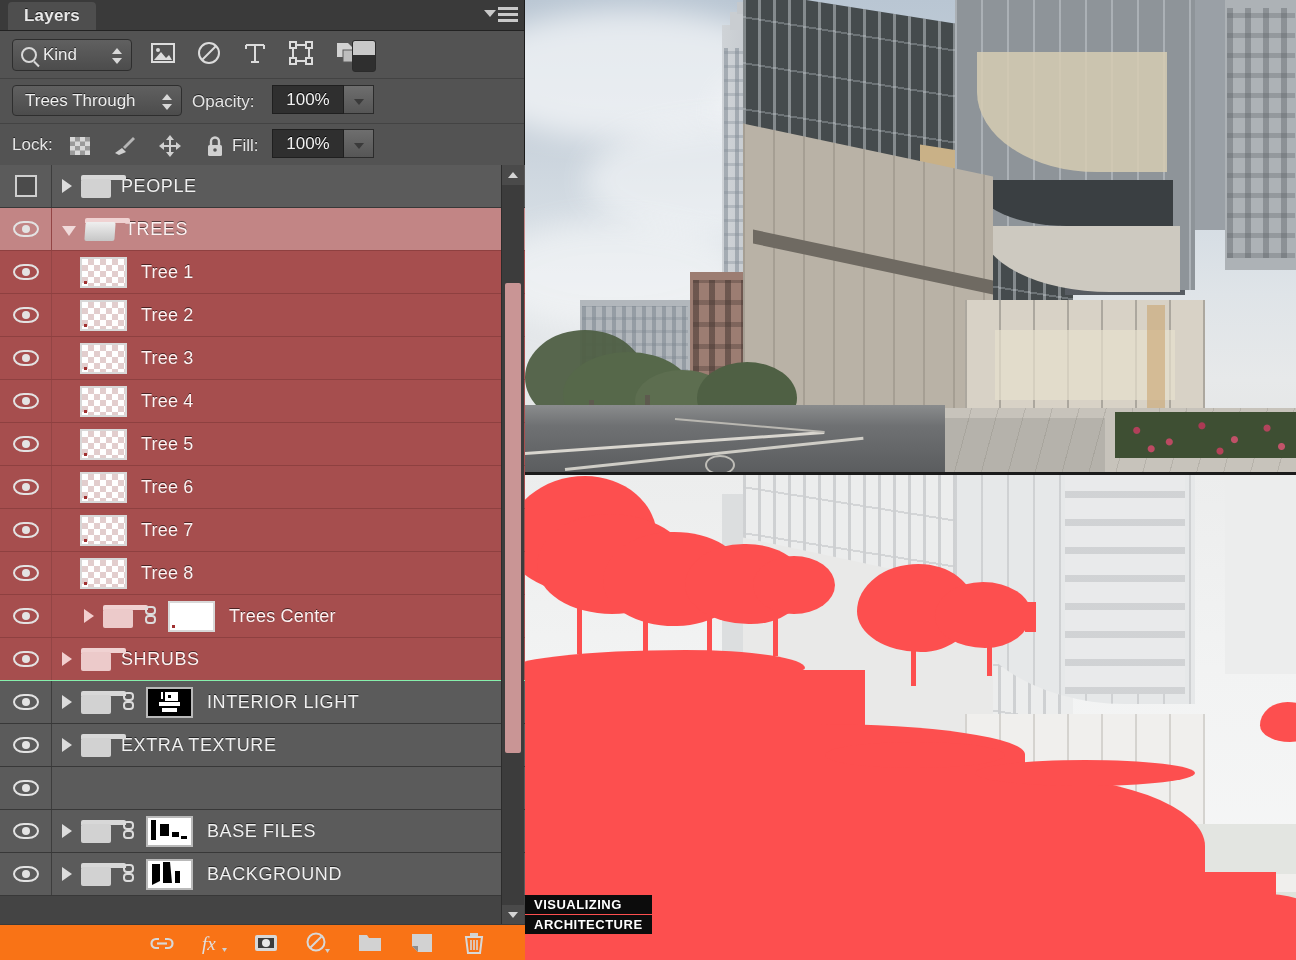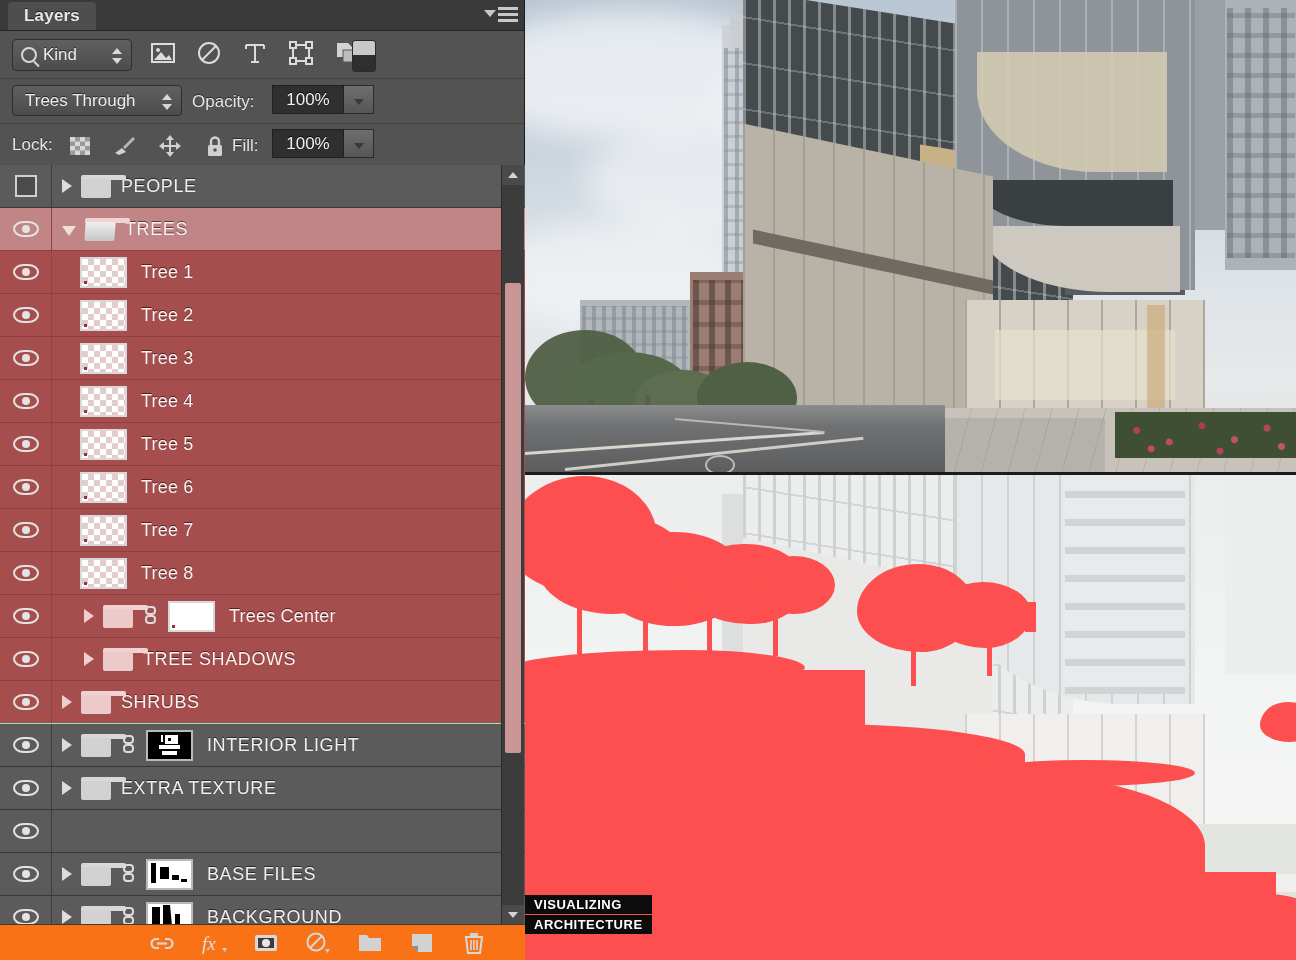--- a/index.html
+++ b/index.html
@@ -402,36 +402,20 @@
             <span class="linkicon">
               <i class="c1"></i>
               <i class="c2"></i>
             </span>
             <span class="thumb white">
               <i class="dot"></i>
             </span>
             <span class="lbl">Trees Center</span>
           </div>
         </div>
-        <div class="row red">
-          <div class="eyecell">
-            <span class="eye">
-              <i class="outer"></i>
-              <i class="pupil"></i>
-            </span>
-          </div>
-          <div class="body ind2" style="padding-left: 32px;">
-            <span class="arrow dim"></span>
-            <span class="folder pink">
-              <i class="tab"></i>
-              <i class="bd"></i>
-            </span>
-            <span class="lbl cap">TREE SHADOWS</span>
-          </div>
-        </div>
         <div class="row red lastred">
           <div class="eyecell">
             <span class="eye">
               <i class="outer"></i>
               <i class="pupil"></i>
             </span>
           </div>
           <div class="body ind0">
             <span class="arrow dim"></span>
             <span class="folder pink">

